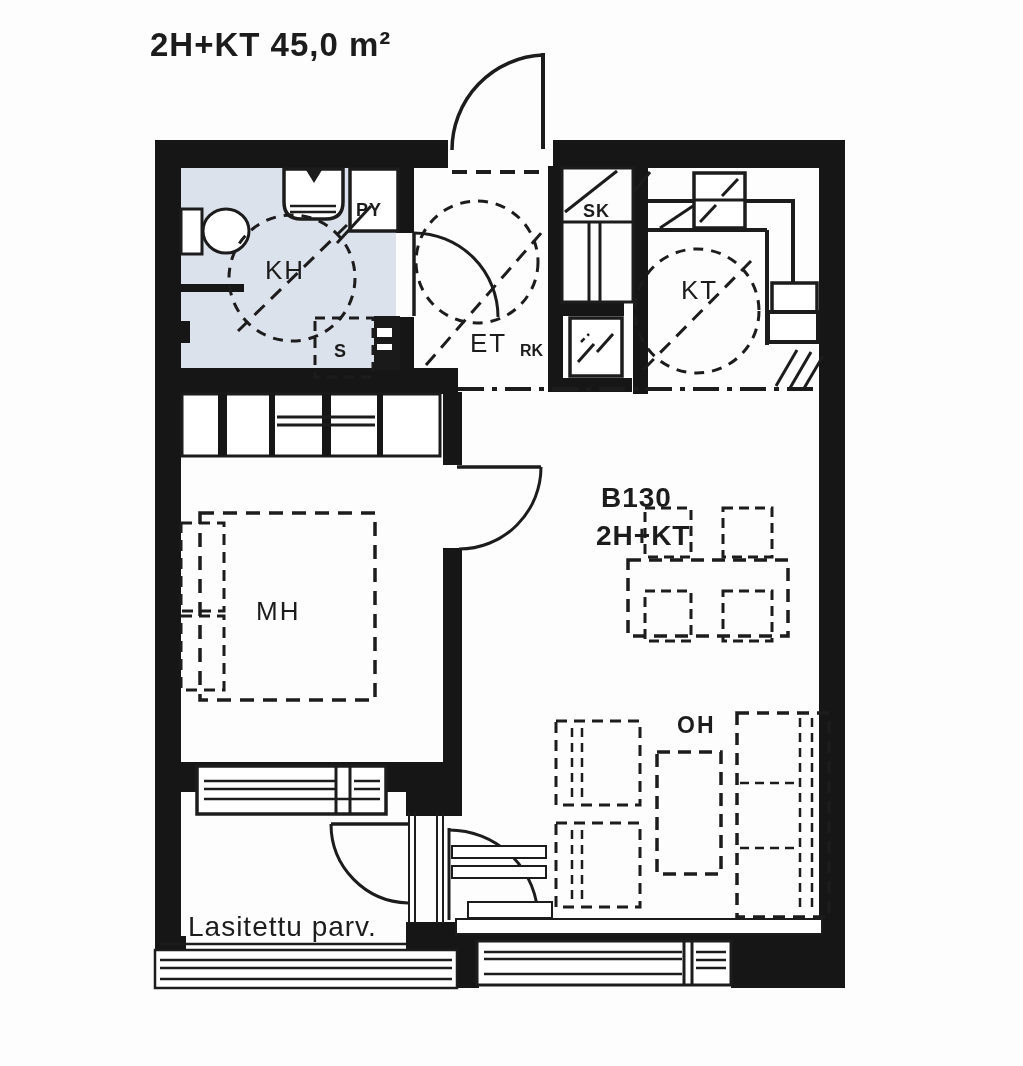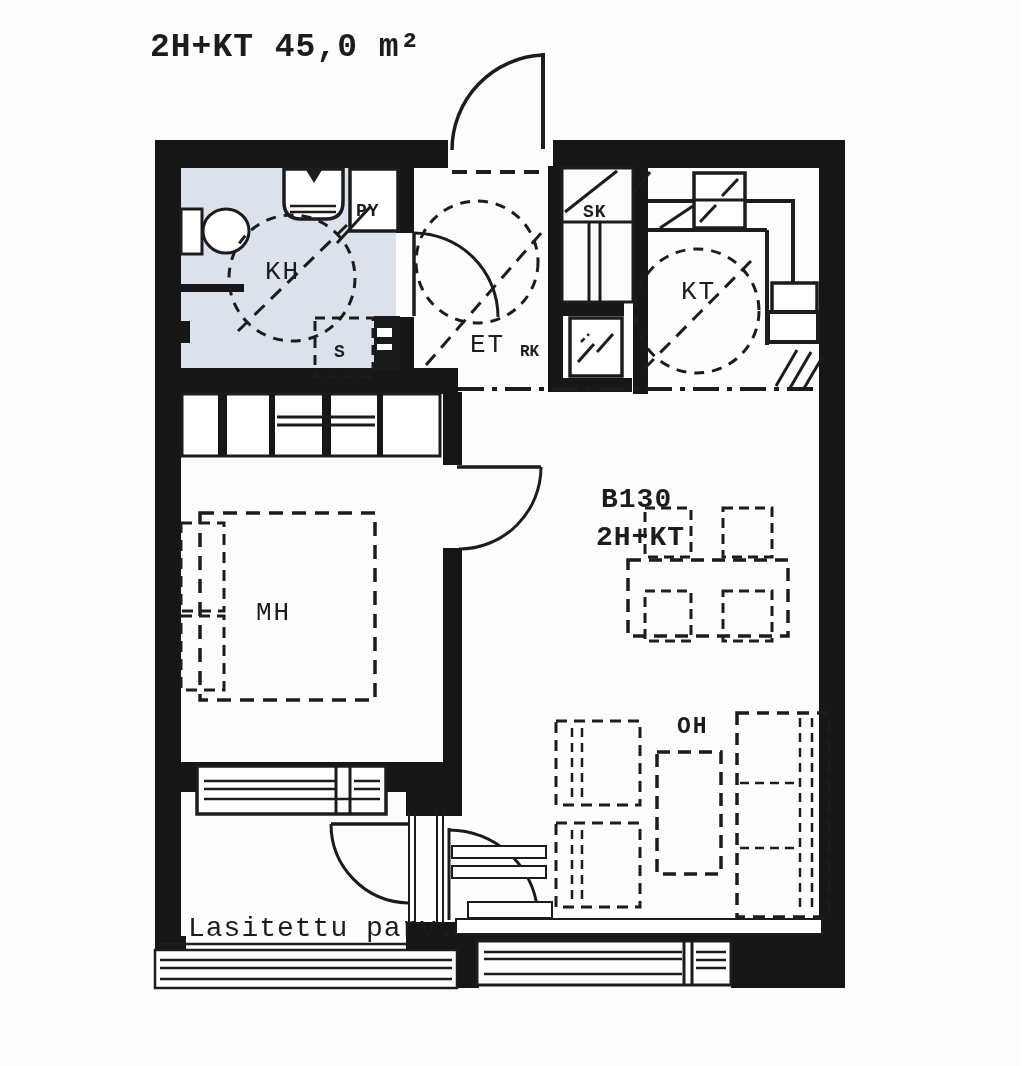--- a/index.html
+++ b/index.html
@@ -1,20 +1,20 @@
 <!DOCTYPE html>
 <html><head>
 <meta charset="utf-8">
 <style>
   html,body{margin:0;padding:0;background:#ffffff;}
   #stage{
     position:relative;
     width:1020px;height:1066px;
     background:#fdfdfd;
-    font-family:Liberation Mono, monospace;
+    font-family:Liberation Sans, sans-serif;
     overflow:hidden;
     text-align:center;
   }
   svg{position:absolute;left:0;top:0;}
   text{fill:#1c1c1c;}
   .t-title{font-size:33px;font-weight:700;letter-spacing:1px;}
   .t-room{font-size:26px;font-weight:500;letter-spacing:2px;}
   .t-small{font-size:18px;font-weight:700;letter-spacing:1px;}
   .t-tiny{font-size:16px;font-weight:700;}
   .t-unit{font-size:28px;font-weight:600;letter-spacing:1px;}

